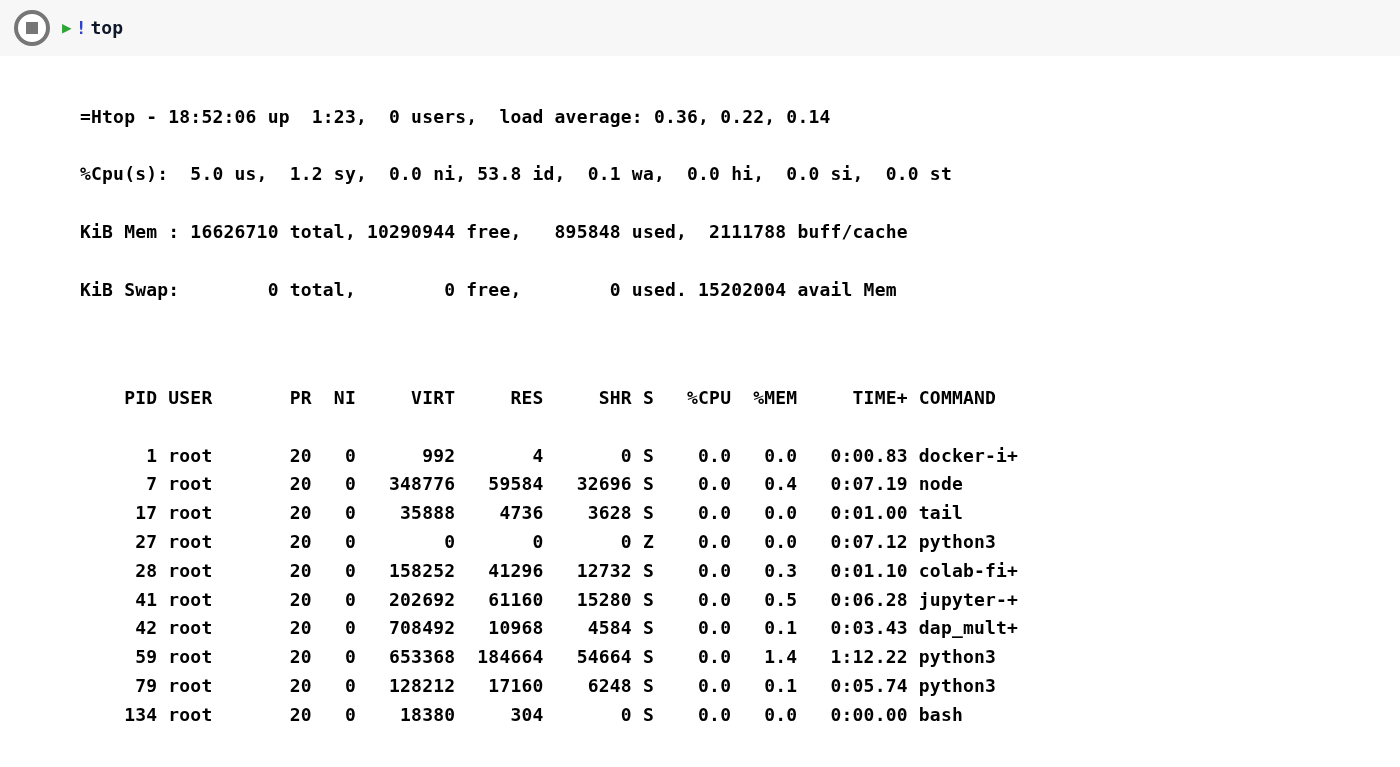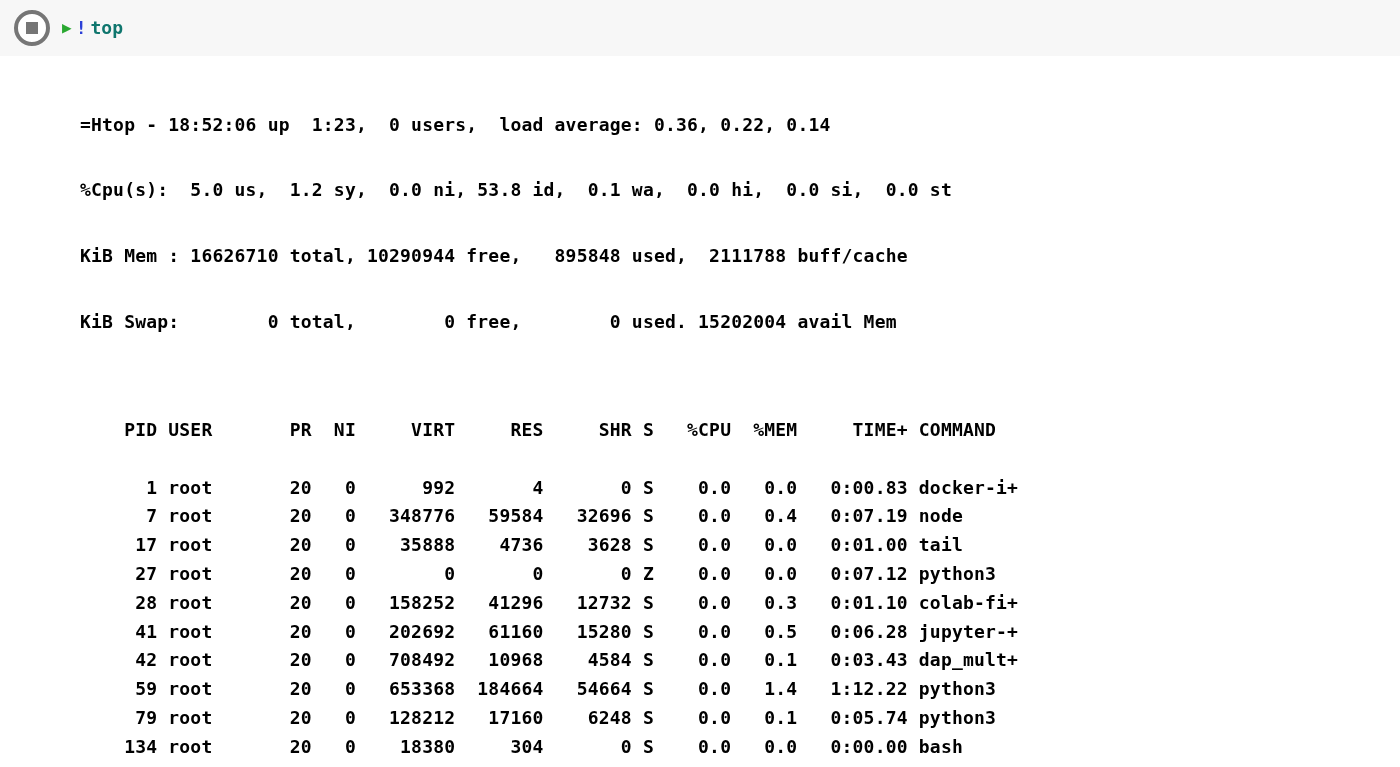--- a/index.html
+++ b/index.html
@@ -36,28 +36,28 @@
     background: #767676;
   }
   .prompt {
     display: flex;
     align-items: center;
     gap: 4px;
     font-weight: 700;
   }
   .caret { color: #2aa831; font-size: 16px; }
   .bang { color: #2b3fd7; }
-  .cmd  { color: #0f766e; }
+  .cmd  { color: #0f172a; }
   .output {
     padding: 18px 0 0 80px;
     white-space: pre;
     font-weight: 700;
     letter-spacing: 0.2px;
   }
-  .summary-line { white-space: pre; margin-top: 8px; }
+  .summary-line { white-space: pre; }
   .proc-table { margin-top: 22px; }
   .proc-row { white-space: pre; }
 </style>
 </head>
 <body>
 
 <div class="cell-input">
   <div class="stop-icon">
     <div class="square"></div>
   </div>

